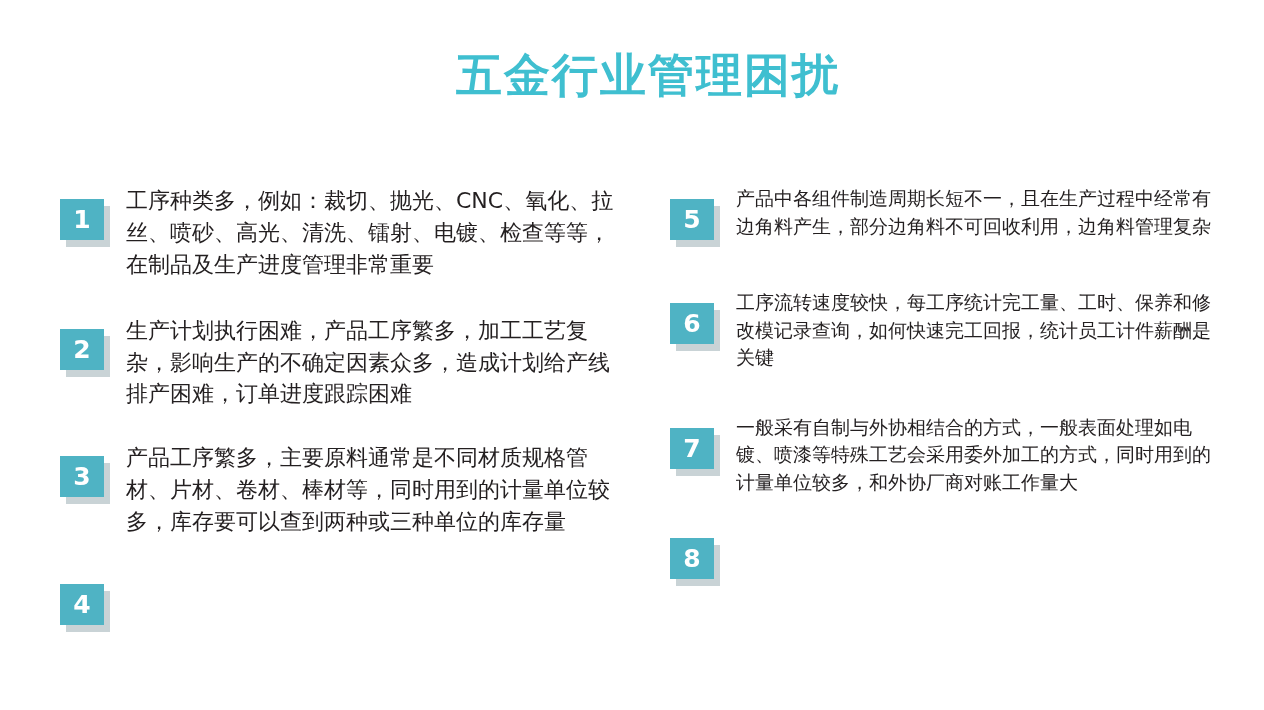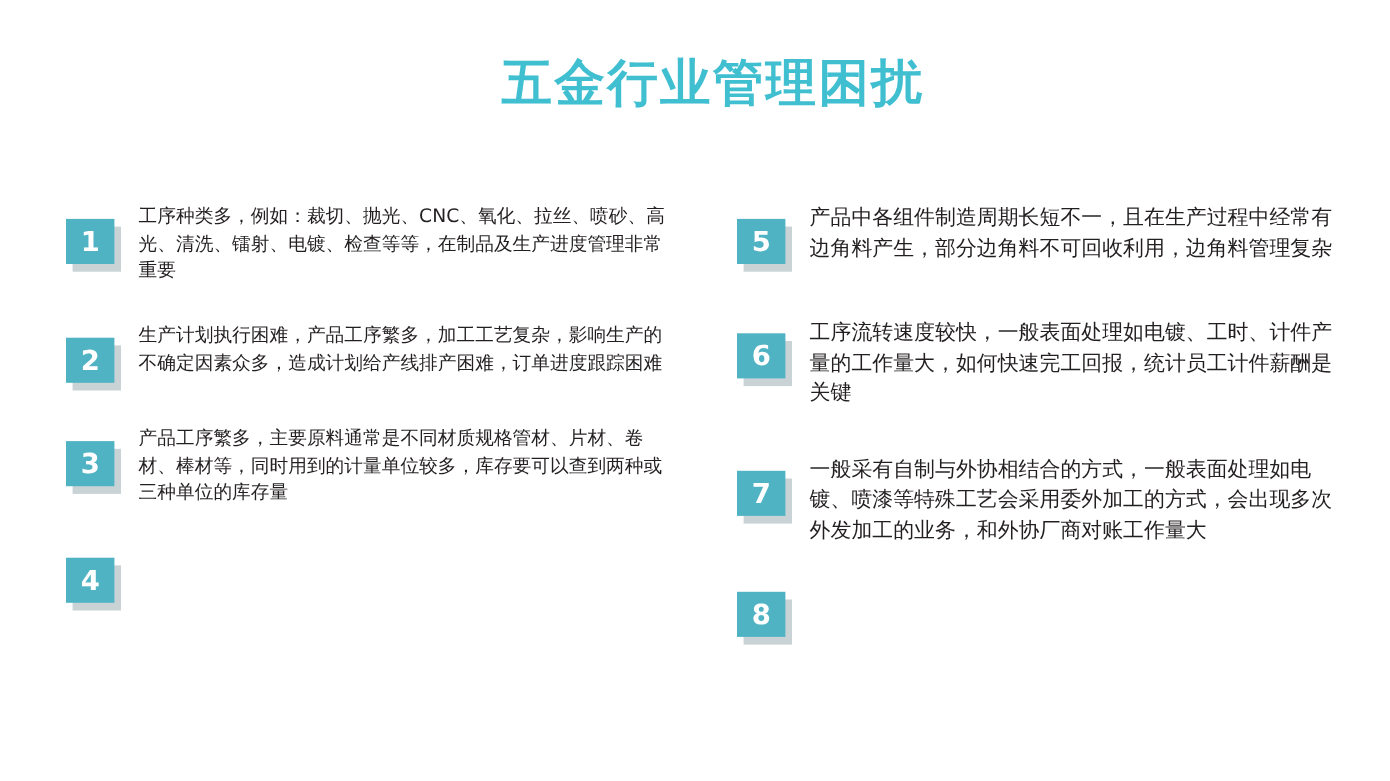--- a/index.html
+++ b/index.html
@@ -86,21 +86,21 @@
     color: #ffffff;
     font-size: 25px;
     font-weight: bold;
     display: flex;
     align-items: center;
     justify-content: center;
     font-family: "DejaVu Sans", "Liberation Sans", sans-serif;
   }
   .item-text {
     flex: 1 1 auto;
-    font-size: 17px;
+    font-size: 22px;
     line-height: 1.45;
     color: #231f20;
     letter-spacing: 0px;
     font-family: "DejaVu Sans", "Liberation Sans", sans-serif;
   }
   .col-right .item-text {
     font-size: 19px;
   }
   .col-left .item:nth-child(1) { margin-bottom: 34px; }
   .col-left .item:nth-child(2) { margin-bottom: 32px; }
@@ -161,29 +161,29 @@
           <div class="badge">5</div>
         </div>
         <div class="item-text">产品中各组件制造周期长短不一，且在生产过程中经常有边角料产生，部分边角料不可回收利用，边角料管理复杂</div>
       </div>
 
       <div class="item">
         <div class="badge-wrap">
           <div class="badge-shadow"></div>
           <div class="badge">6</div>
         </div>
-        <div class="item-text">工序流转速度较快，一般表面处理如电镀、工时、计件产量的工作量大，如何快速完工回报，统计员工计件薪酬是关键</div>
+        <div class="item-text">工序流转速度较快，每工序统计完工量、工时、保养和修改模记录查询，如何快速完工回报，统计员工计件薪酬是关键</div>
       </div>
 
       <div class="item">
         <div class="badge-wrap">
           <div class="badge-shadow"></div>
           <div class="badge">7</div>
         </div>
-        <div class="item-text">一般采有自制与外协相结合的方式，一般表面处理如电镀、喷漆等特殊工艺会采用委外加工的方式，会出现多次外发加工的业务，和外协厂商对账工作量大</div>
+        <div class="item-text">一般采有自制与外协相结合的方式，一般表面处理如电镀、喷漆等特殊工艺会采用委外加工的方式，同时用到的计量单位较多，和外协厂商对账工作量大</div>
       </div>
 
       <div class="item">
         <div class="badge-wrap">
           <div class="badge-shadow"></div>
           <div class="badge">8</div>
         </div>
       </div>
 
     </div>

